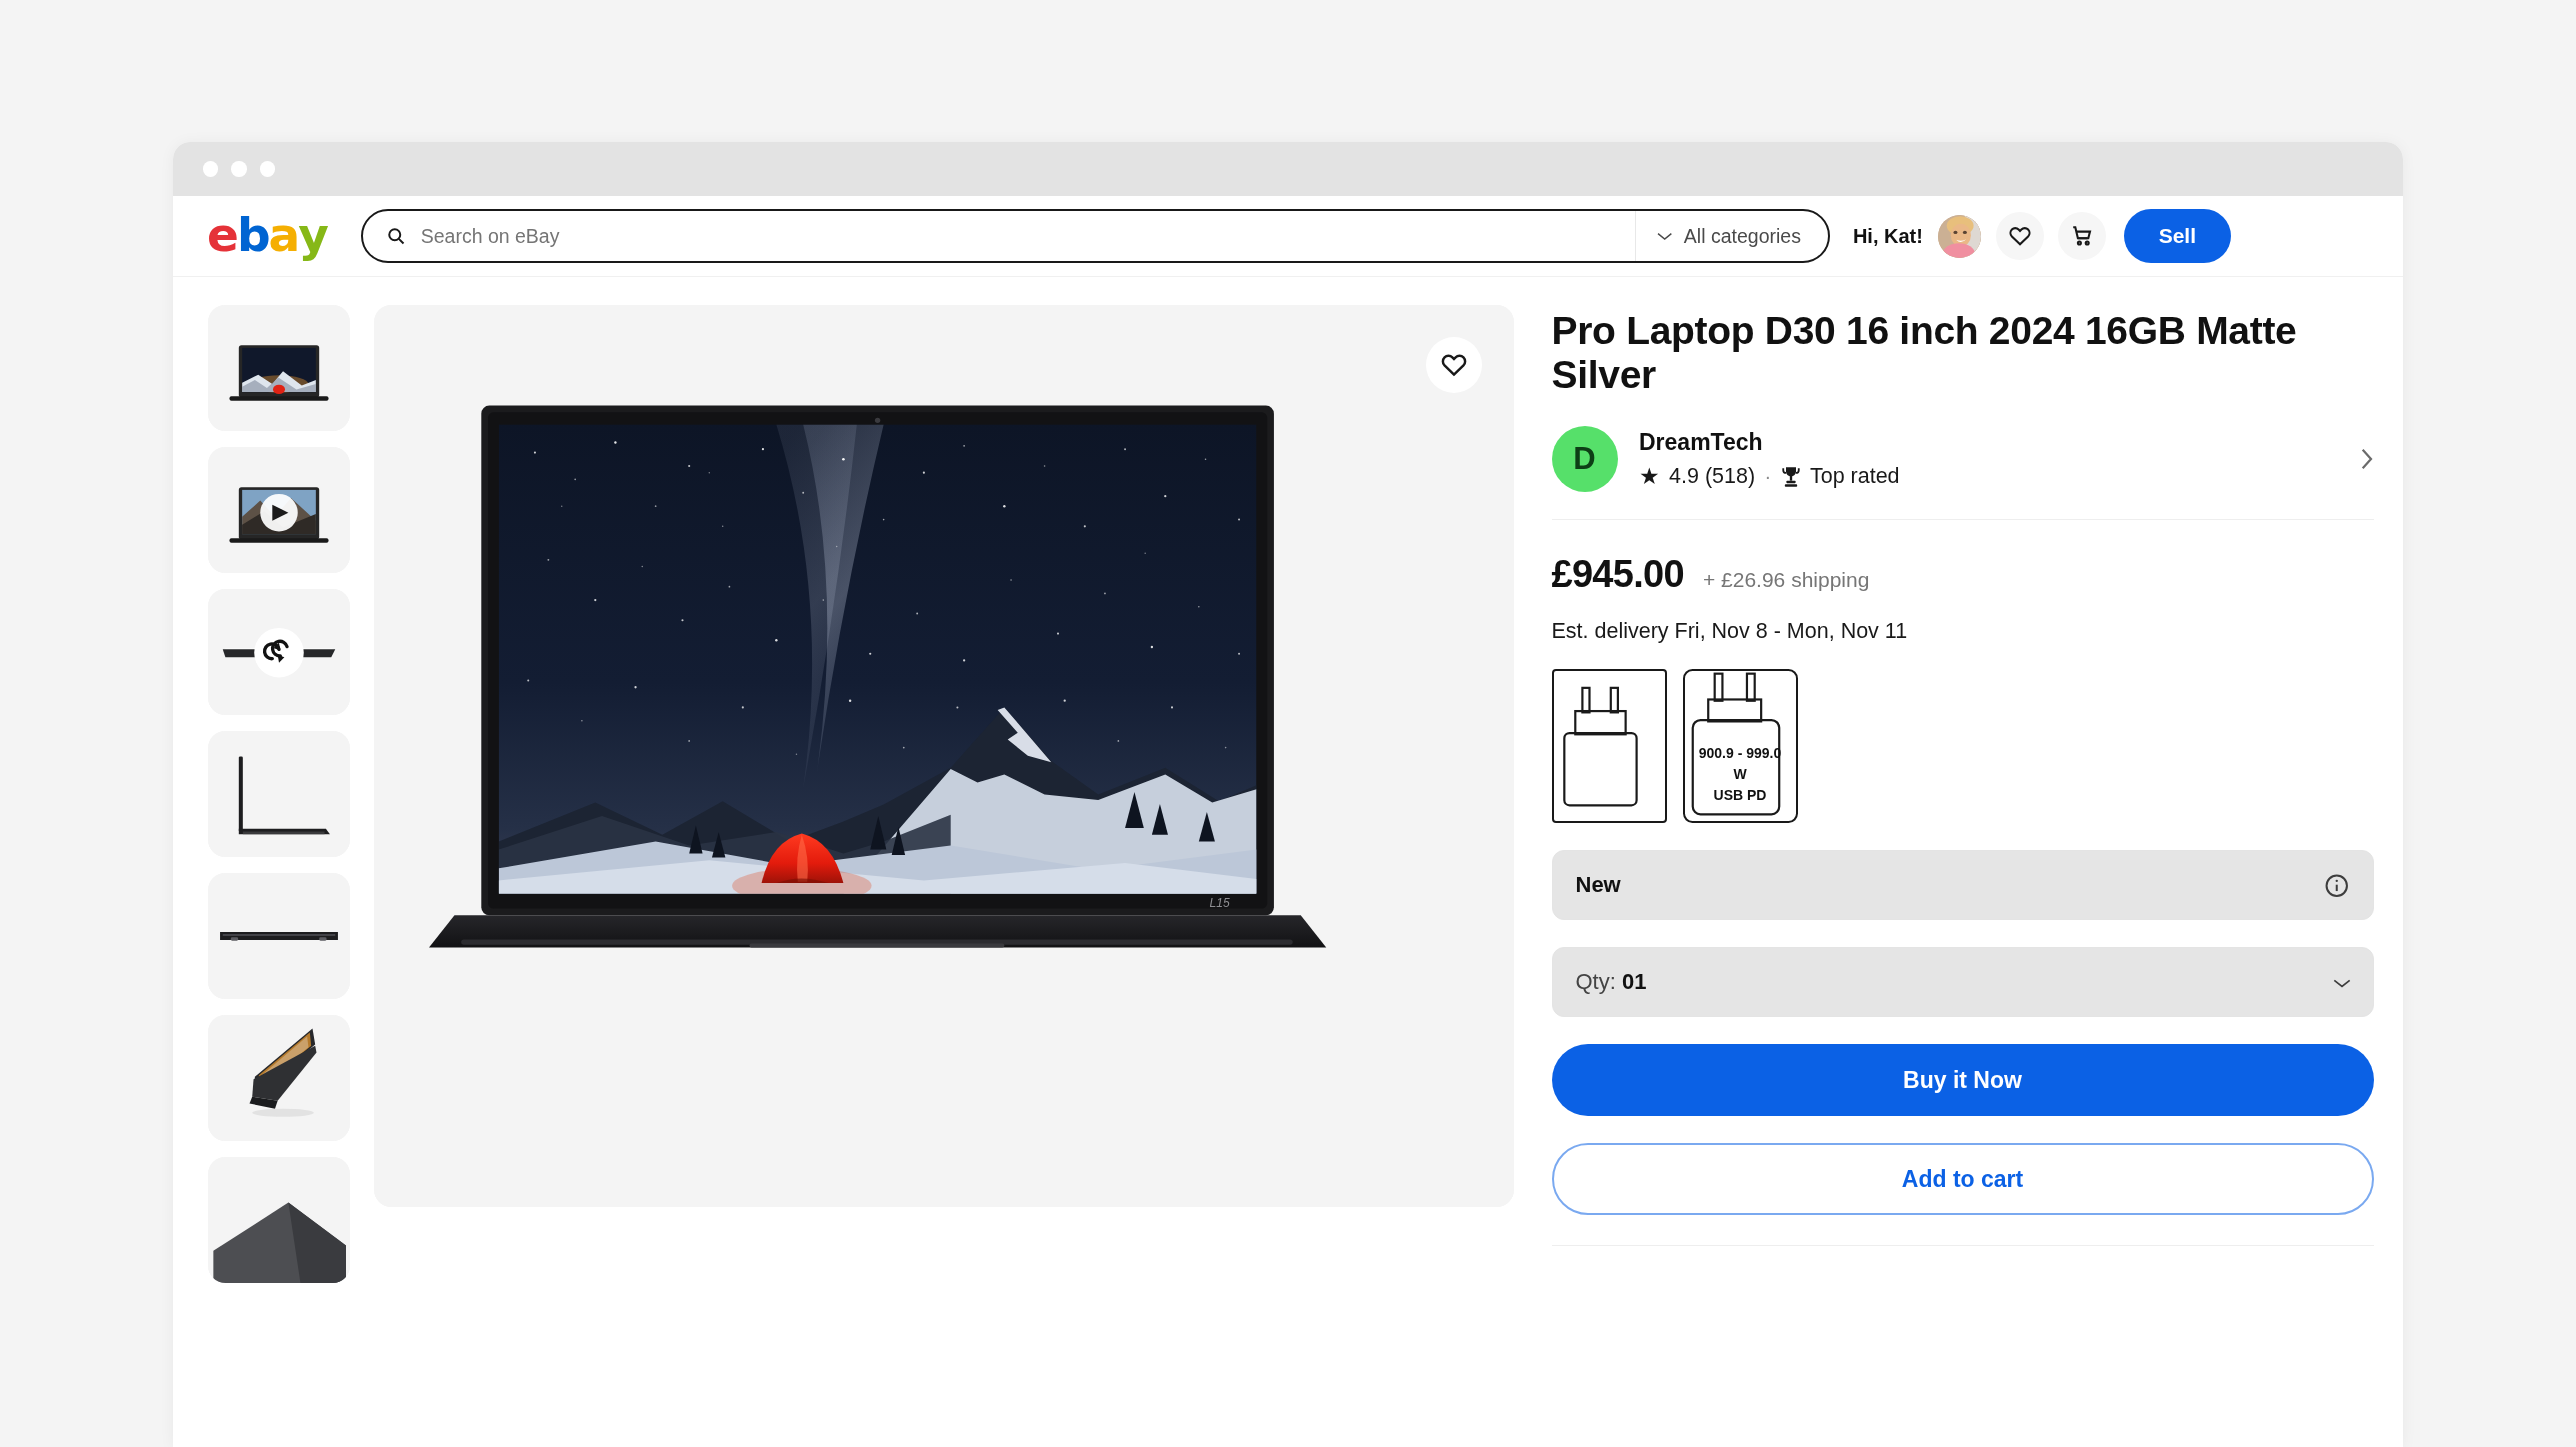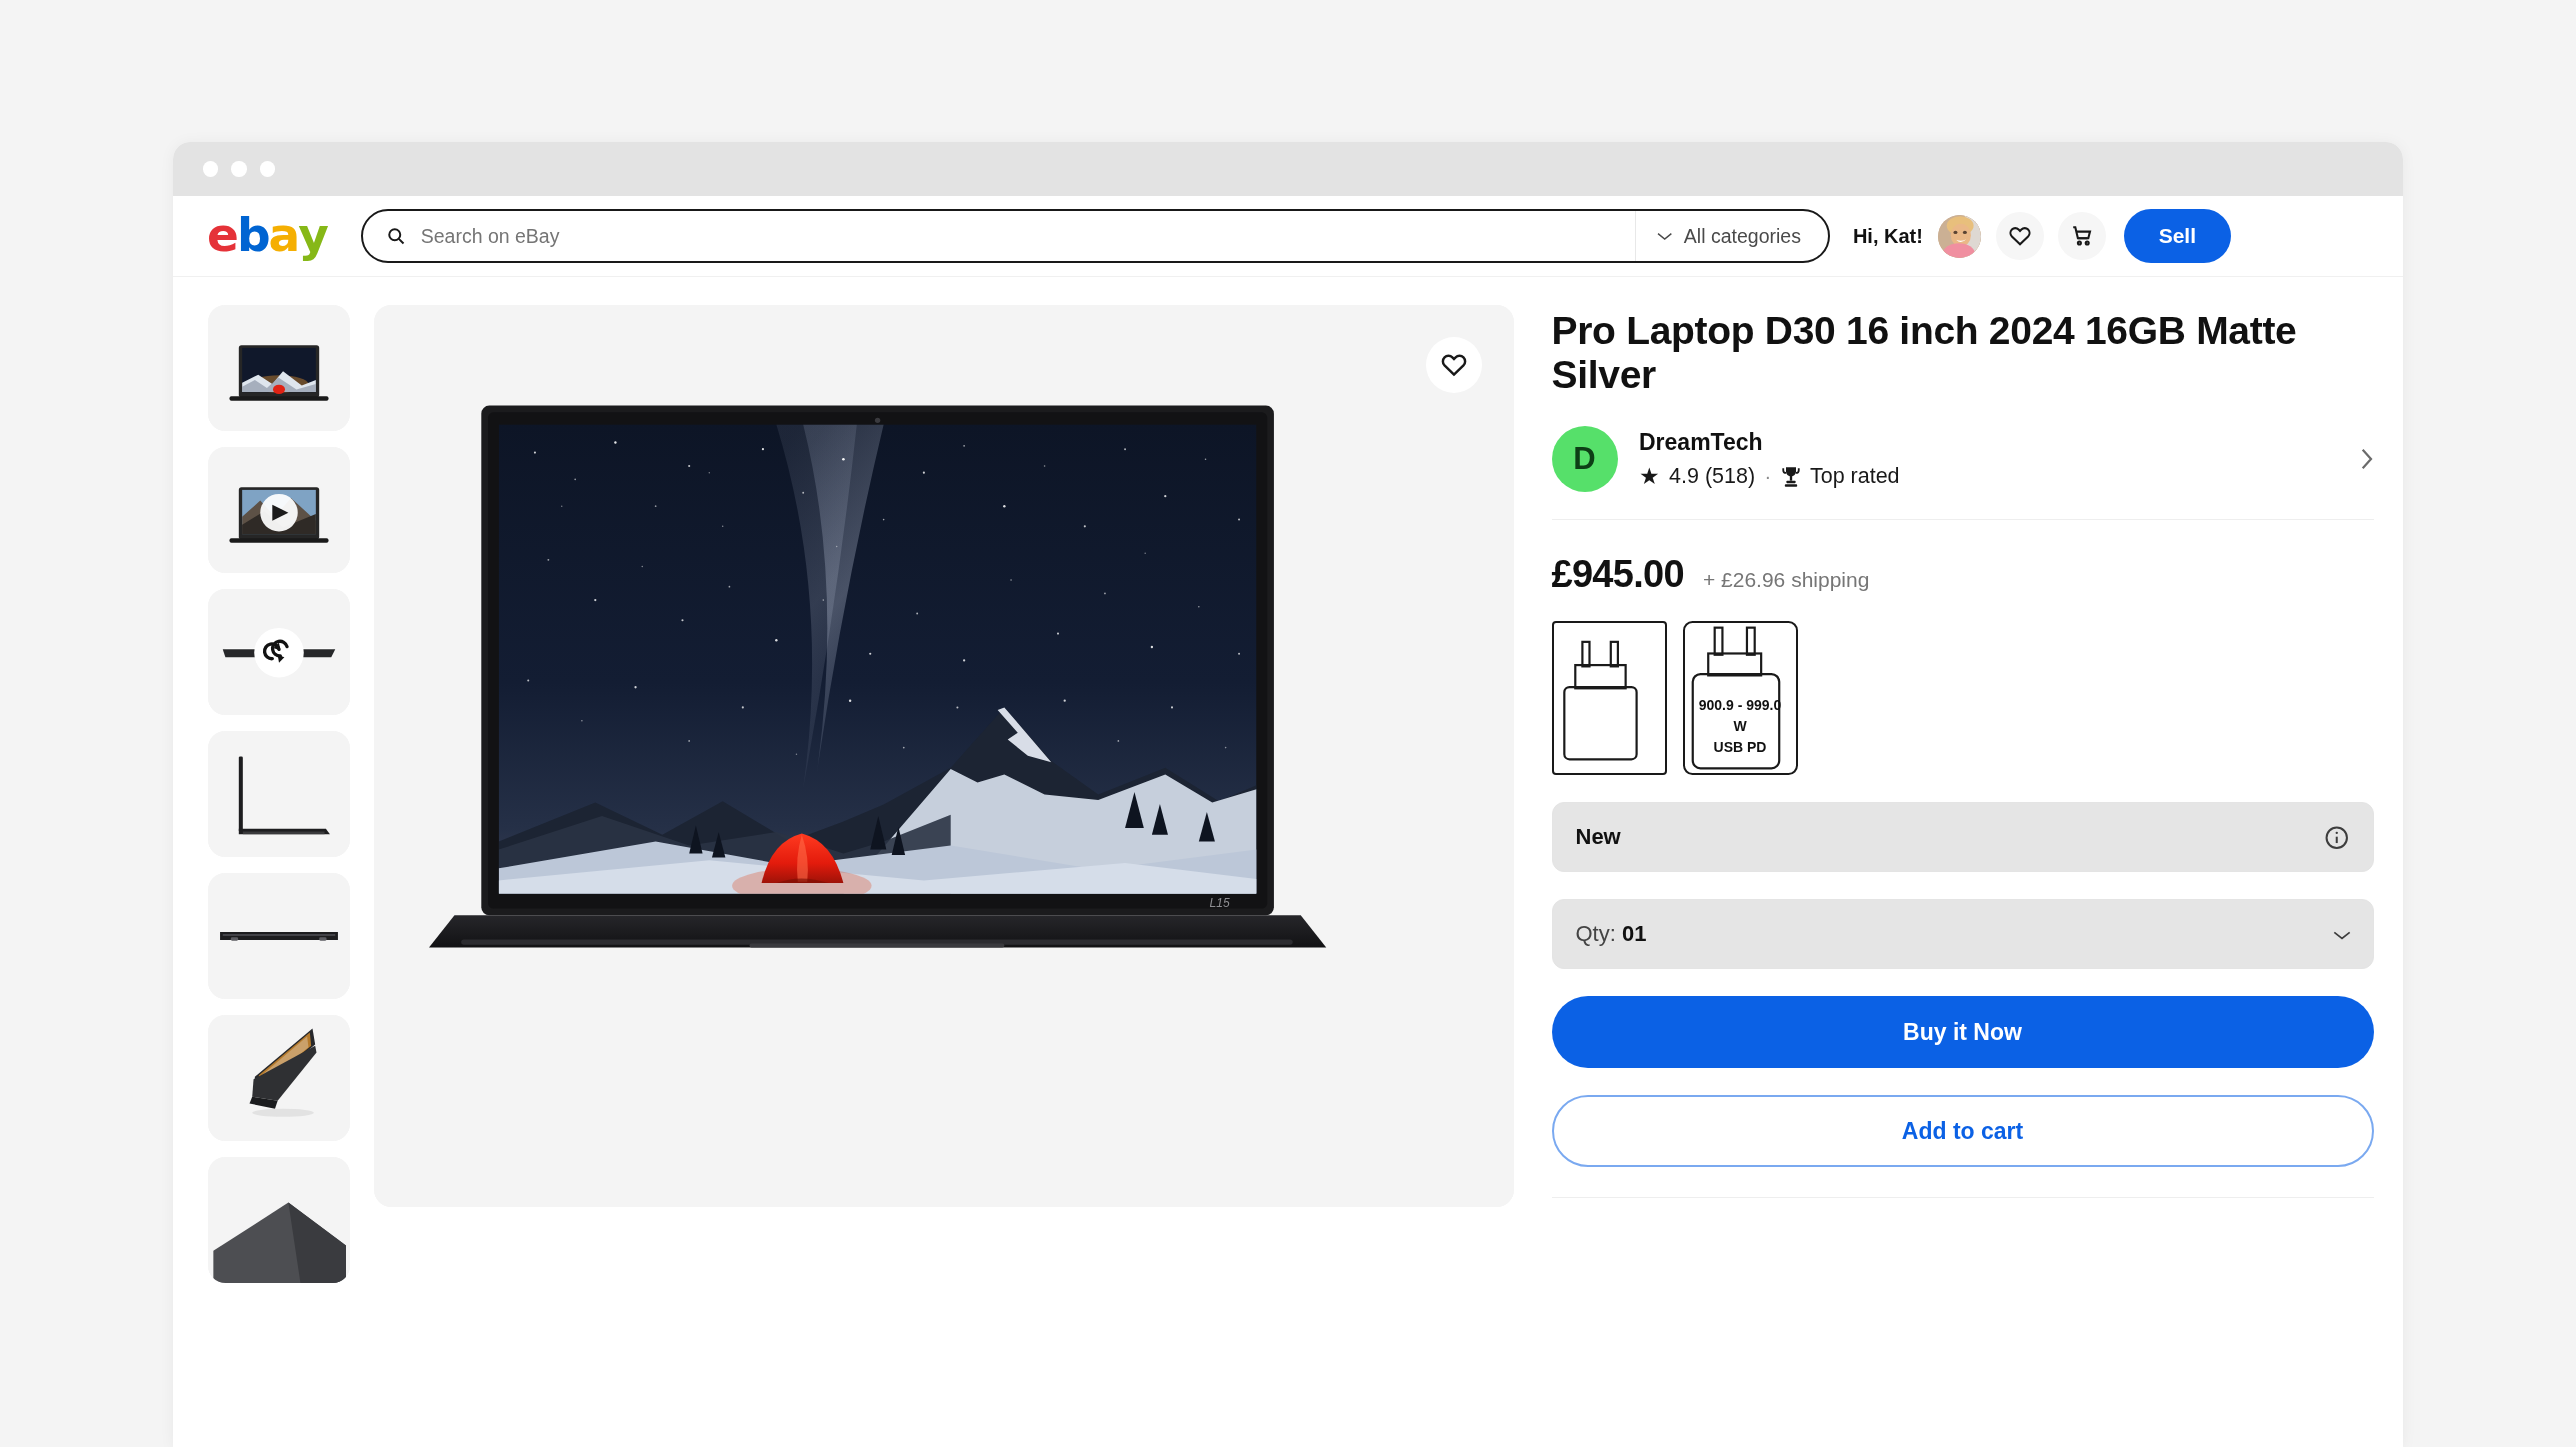--- a/index.html
+++ b/index.html
@@ -118,21 +118,21 @@
   .trophy { width: 20px; height: 23px; }
 
   .pricerow { display: flex; align-items: baseline; gap: 19px; margin-top: 33px; text-align: right; }
   .price { font-size: 38px; font-weight: 700; color: #111; letter-spacing: -0.7px; }
   .ship { font-size: 21px; color: #767676; }
   .delivery { margin-top: 23px; font-size: 21.5px; color: #191919; }
 
   .swatches { display: flex; gap: 16px; margin-top: 25.5px; }
   .swatch {
     width: 115px; height: 154px; border: 2px solid #191919; border-radius: 4px;
-    background: #fff; display: flex; align-items: center; justify-content: center;
+    background: #fff; display: flex; align-items: flex-end; justify-content: center;
     cursor: pointer; position: relative;
   }
   .swatch.rounded { border-radius: 9.4px; }
   .swatch-text {
     position: absolute; left: 0; right: 0; top: 72px; text-align: center;
     font-size: 14px; font-weight: 700; color: #111; line-height: 1.5;
   }
 
   .field {
     margin-top: 27px; height: 70px; border: 1.3px solid #e4e4e4; border-radius: 12px;
@@ -497,20 +497,21 @@
               <polyline points="4,3 13,13 4,23"></polyline>
             </svg>
           </span>
         </div>
 
         <div class="pricerow">
           <span class="price">£945.00</span>
           <span class="ship">+ £26.96 shipping</span>
         </div>
 
+        <div class="delivery">Est. delivery Fri, Nov 8 - Mon, Nov 11</div>
 
         <div class="swatches">
           <div class="swatch">
             <svg viewBox="0 0 172 230" width="115" height="154">
               <g fill="none" stroke="#1a1a1a" stroke-width="3.4">
                 <rect x="44" y="28" width="11" height="38"></rect>
                 <rect x="88" y="28" width="11" height="38"></rect>
                 <rect x="33" y="64" width="78" height="36"></rect>
                 <rect x="16" y="98" width="112" height="112" rx="8"></rect>
               </g>

